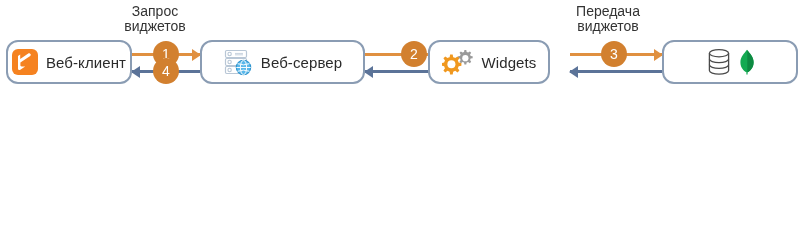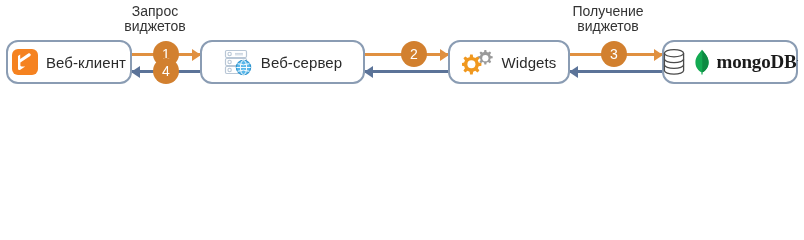--- a/index.html
+++ b/index.html
@@ -45,21 +45,21 @@
     letter-spacing: -0.2px;
   }
   .mongo-reg {
     font-size: 9px;
     vertical-align: super;
     font-weight: 400;
   }
 
   #node-webclient { left: 6px;   top: 40px;  width: 126px; height: 44px; }
   #node-webserver { left: 200px; top: 40px;  width: 165px; height: 44px; }
-  #node-widgets   { left: 448px; top: 40px;  width: 122px; height: 44px; }
+  #node-widgets   { left: 428px; top: 40px;  width: 122px; height: 44px; }
   #node-mongodb   { left: 662px; top: 40px;  width: 136px; height: 44px; }
 
   
   .logo-kendo {
     position: relative;
     width: 26px;
     height: 26px;
     border-radius: 6px;
     background: #f58220;
     flex: 0 0 auto;
@@ -144,21 +144,21 @@
 </style>
 </head>
 <body>
 
 <div id="diagram">
 
   <div class="caption" style="left:100px; top:4px; width:110px;">Запрос
 виджетов</div>
 
 
-  <div class="caption" style="left:548px; top:4px; width:120px;">Получение
+  <div class="caption" style="left:548px; top:4px; width:120px;">Передача
 виджетов</div>
 
   <div class="arrow fwd" style="left:132px; top:53px; width:68px;">
     <div class="shaft"></div>
     <div class="head"></div>
   </div>
   <div class="arrow back" style="left:132px; top:70px; width:68px;">
     <div class="shaft"></div>
     <div class="head"></div>
   </div>
@@ -270,16 +270,15 @@
     </span>
     <span class="icon-mongo-leaf">
       <svg width="16" height="26" viewBox="0 0 16 26">
         <path d="M8 0.8 C10.6 4.2 14.6 8.0 14.6 13.3 C14.6 18.6 11.2 22.1 8.6 23.3
                  L8.6 25.4 L7.4 25.4 L7.4 23.3 C4.8 22.1 1.4 18.6 1.4 13.3
                  C1.4 8.0 5.4 4.2 8 0.8 Z" fill="#13aa52"></path>
         <path d="M8 0.8 C10.6 4.2 14.6 8.0 14.6 13.3 C14.6 18.6 11.2 22.1 8.6 23.3
                  L8.3 23.4 L8.3 1.0 Z" fill="#0d8a42"></path>
       </svg>
     </span>
-    <span class="node-label mongo"><span>mongoDB</span><span class="mongo-reg">.</span></span>
   </div>
 
 </div>
 
 </body></html>

